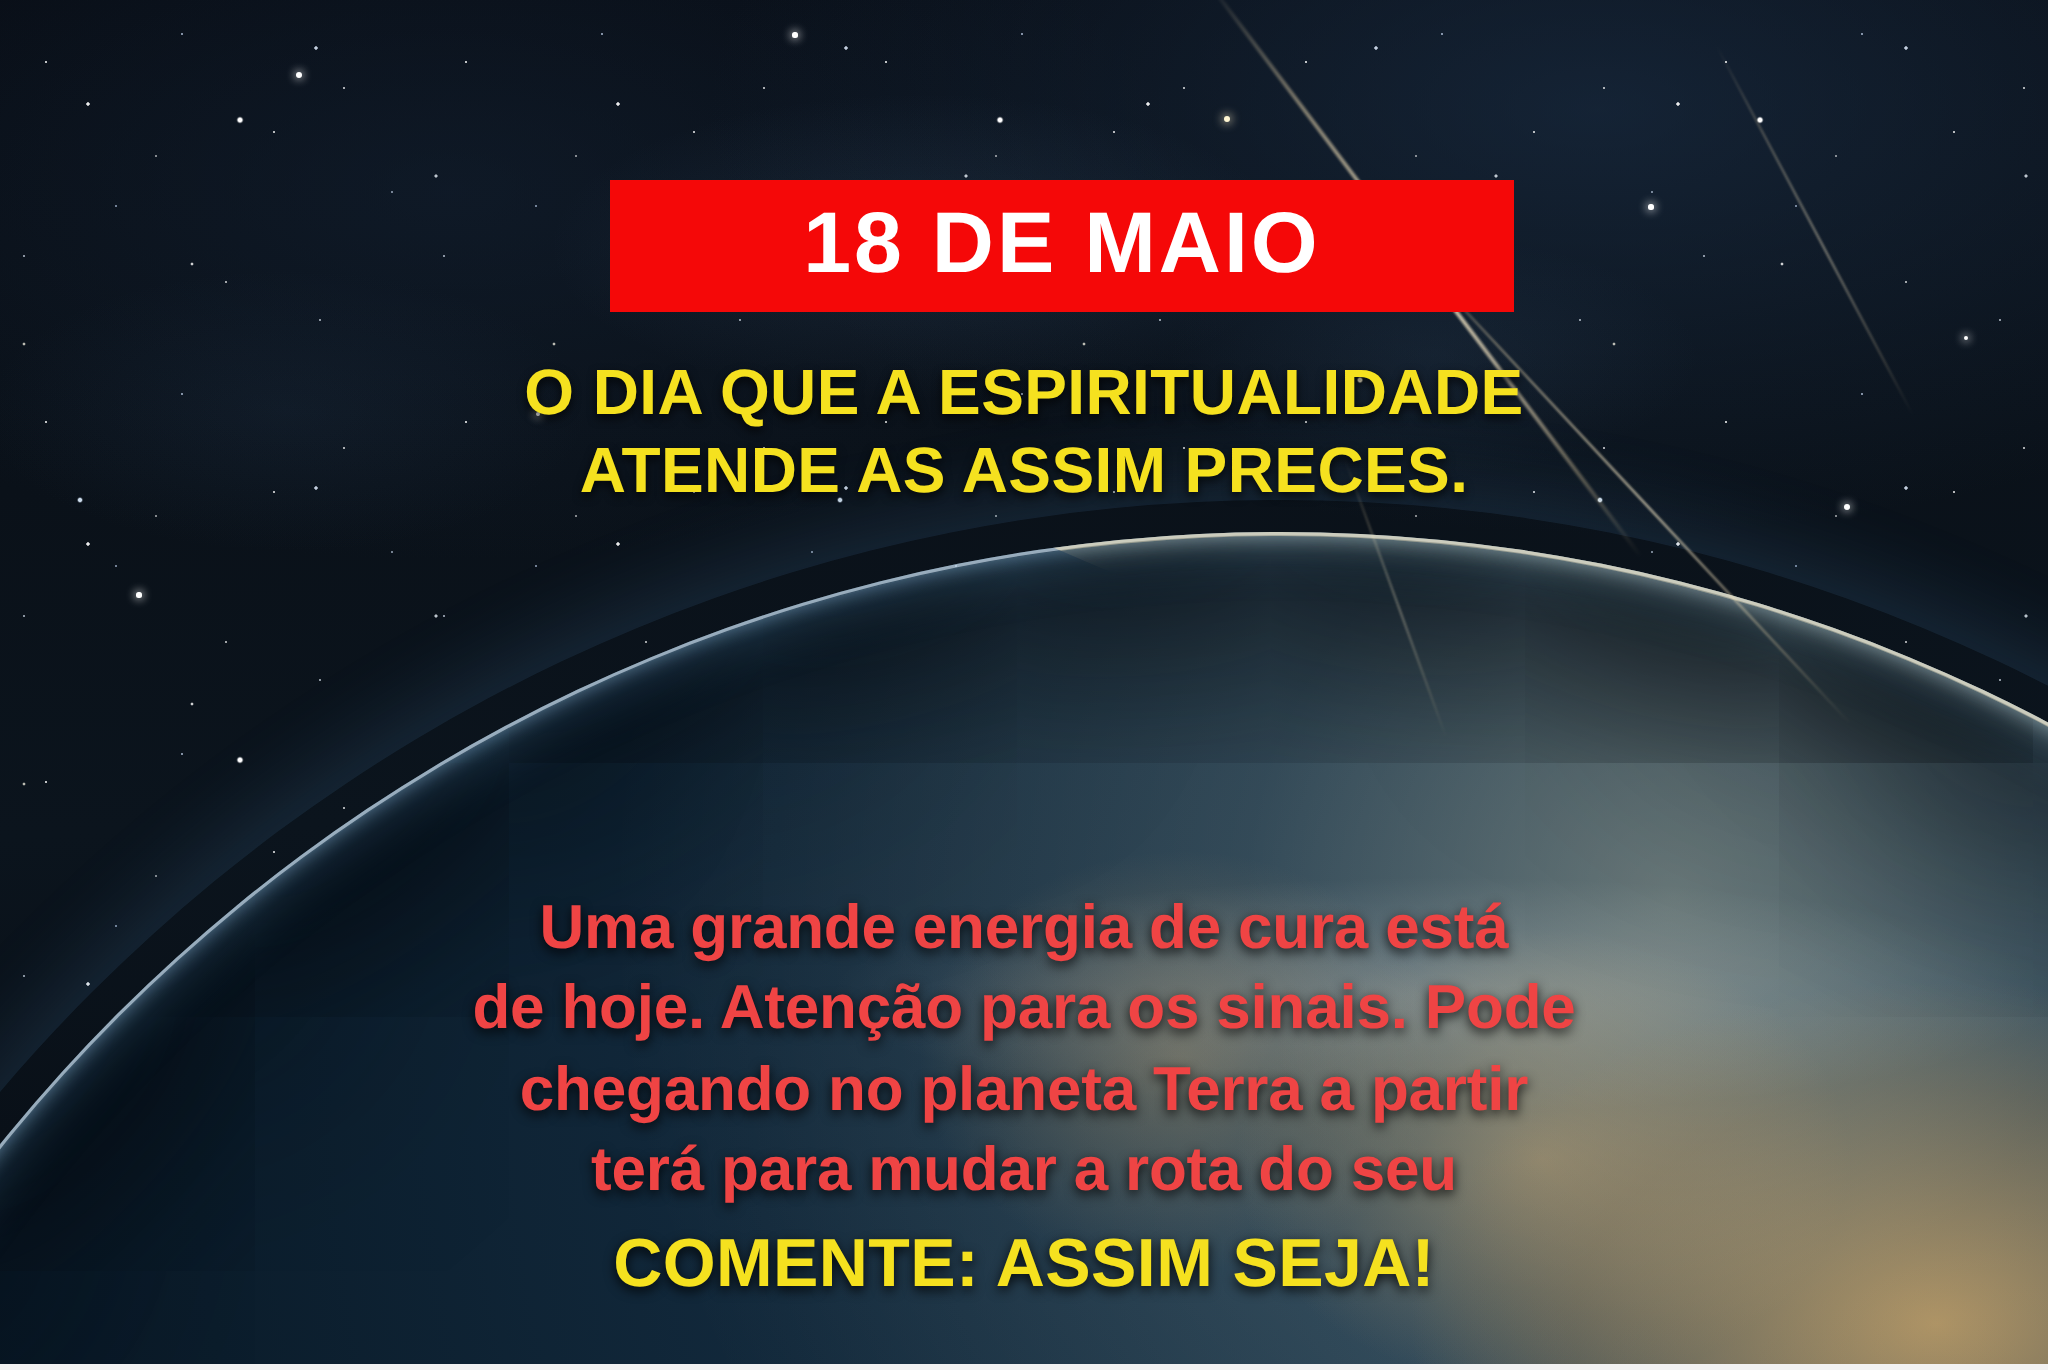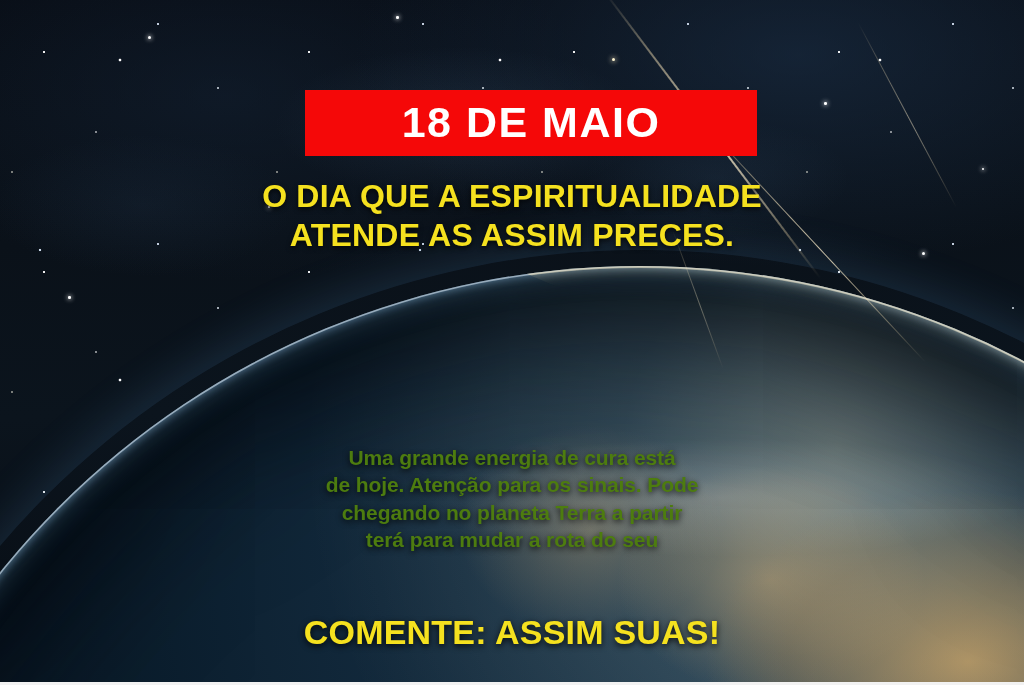--- a/index.html
+++ b/index.html
@@ -183,22 +183,22 @@
     letter-spacing:.2px;
     text-shadow:0 2px 5px rgba(0,0,0,.75);
     margin-top:12px;
   }
   .headline .hl-line { display:block; white-space:nowrap; }
 
   .body-copy {
     position:absolute;
     left:0; right:0; top:444px;
     text-align:center;
-    color:#4d7c0f;
-    font-size:21px;
+    color:#ef4444;
+    font-size:31px;
     font-weight:bold;
     line-height:1.30;
     letter-spacing:-.1px;
     text-shadow:0 2px 6px rgba(0,0,0,.85);
   }
   .body-copy .bc-line { display:block; white-space:nowrap; }
 
   .cta {
     position:absolute;
     left:0; right:0; top:615px;
@@ -261,17 +261,17 @@
     <span class="hl-line">ATENDE AS ASSIM PRECES.</span>
   </div>
 
   <div class="body-copy">
     <span class="bc-line">Uma grande energia de cura está</span>
     <span class="bc-line">de hoje. Atenção para os sinais. Pode</span>
     <span class="bc-line">chegando no planeta Terra a partir</span>
     <span class="bc-line">terá para mudar a rota do seu</span>
   </div>
 
-  <div class="cta">COMENTE: ASSIM SUAS!</div>
+  <div class="cta">COMENTE: ASSIM SEJA!</div>
 
   <div class="bottom-strip"></div>
 
 </div>
 
 </body></html>

